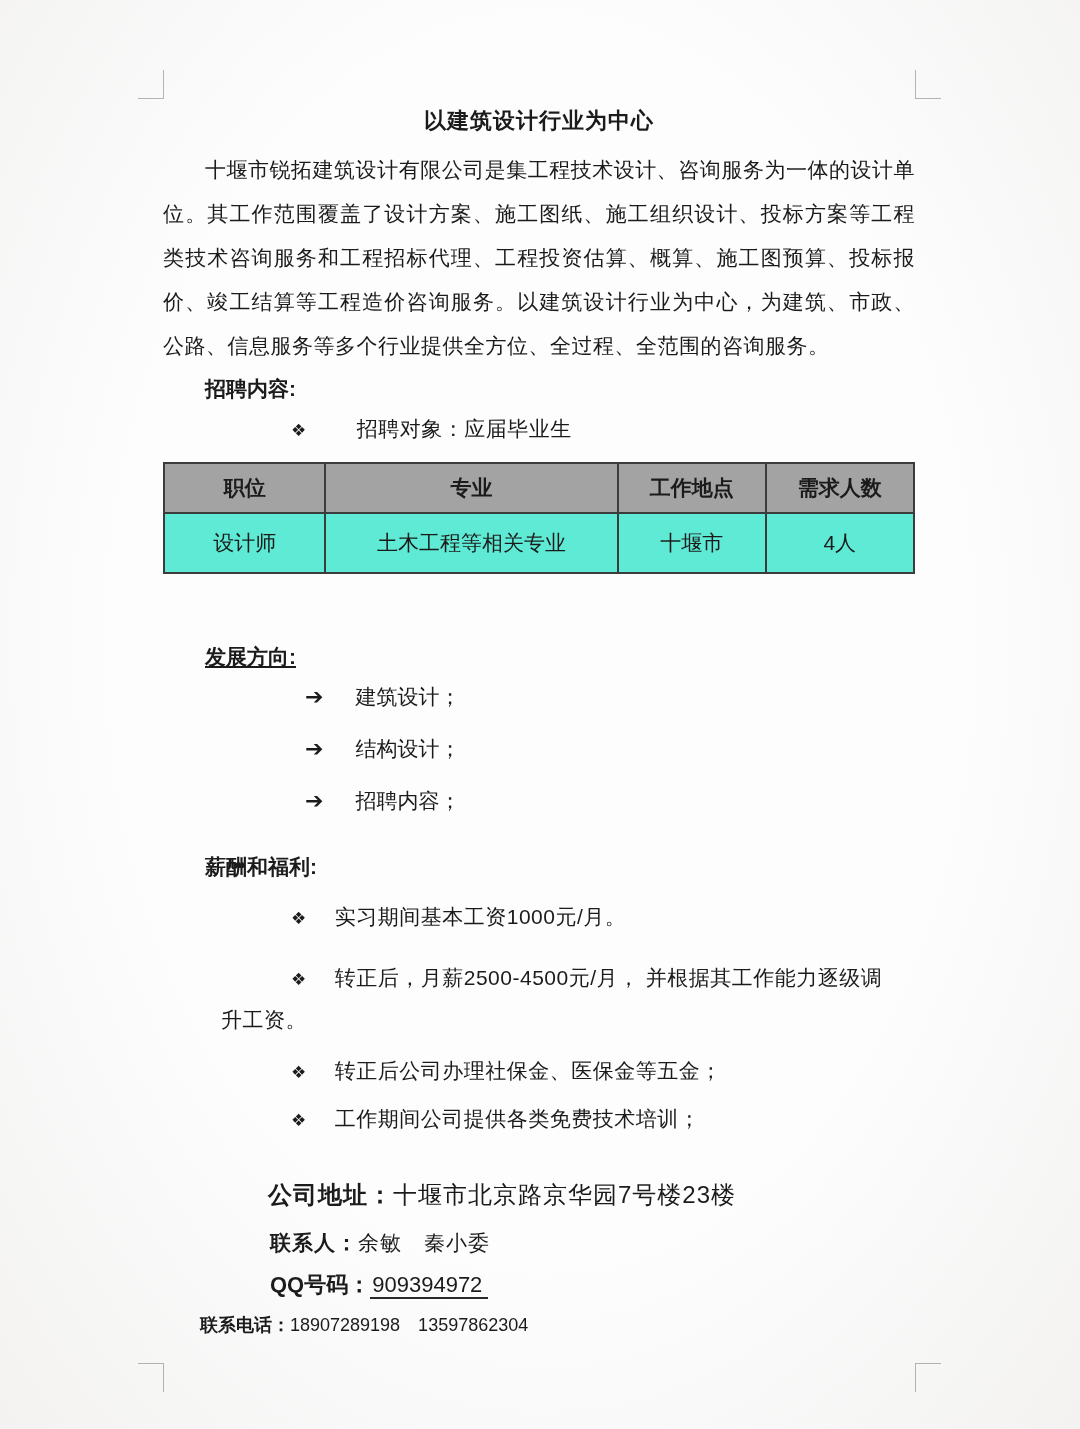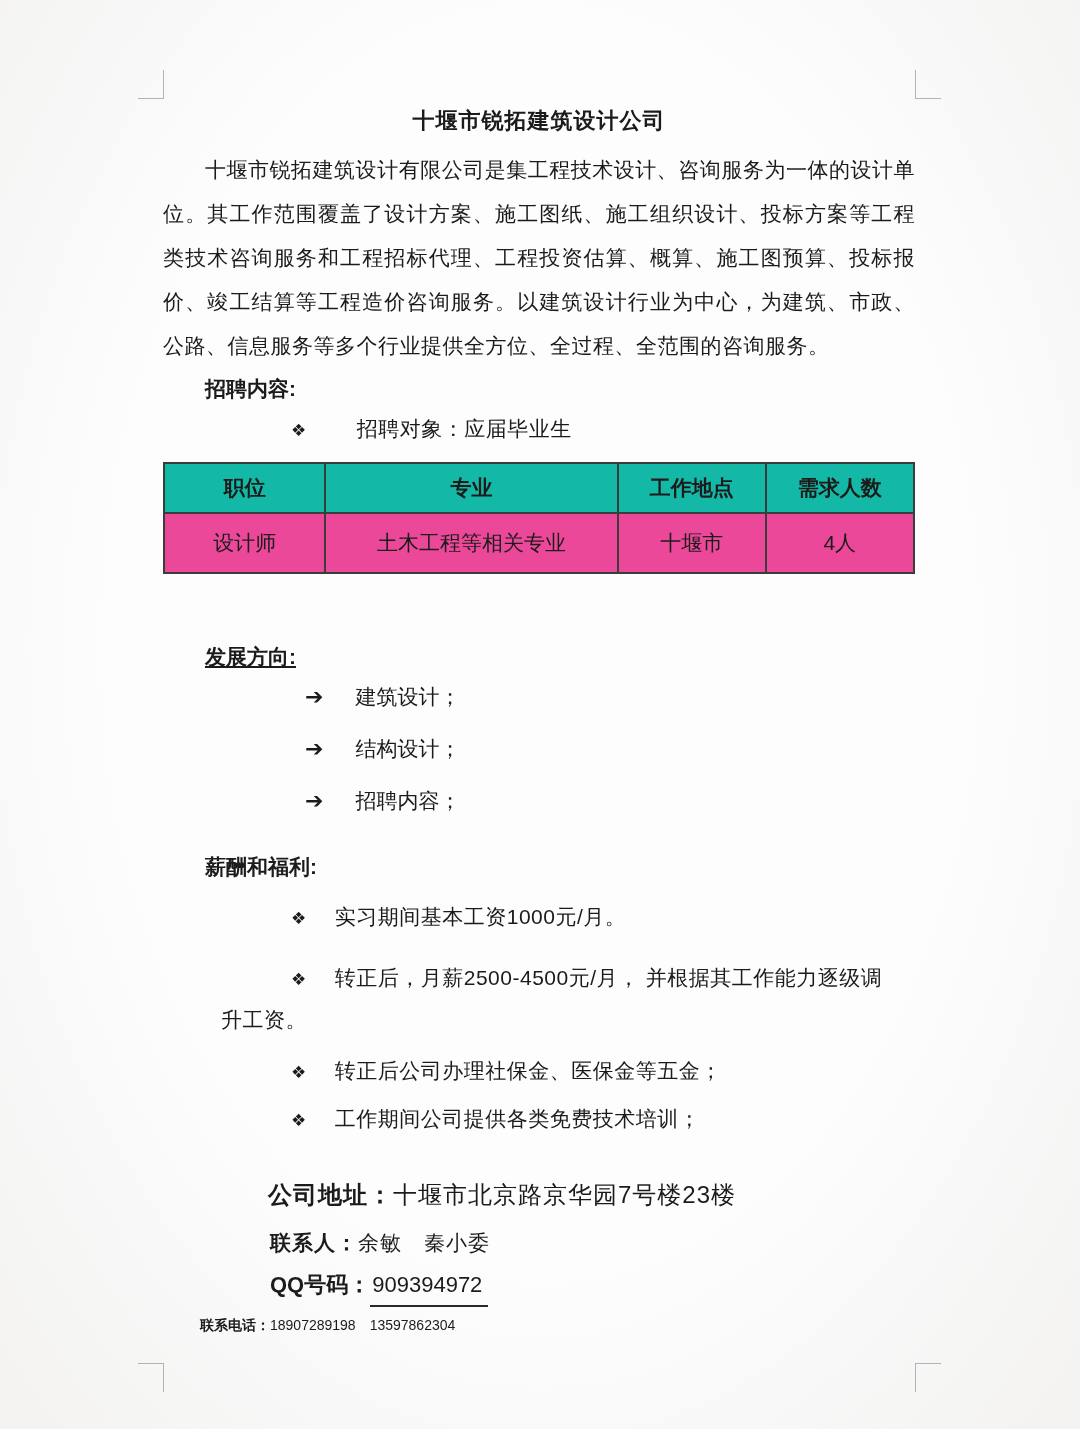--- a/index.html
+++ b/index.html
@@ -47,50 +47,50 @@
   .b3{margin-top:10px;line-height:30px;}
   .b4{margin-top:16px;line-height:30px;}
 
   table.positions{
     width:100%;margin-top:8px;border-collapse:collapse;
     font-size:21px;table-layout:fixed;
   }
   table.positions th,table.positions td{
     border:2px solid #3c3c3c;text-align:center;padding:0;
   }
-  table.positions th{height:48px;font-weight:bold;background:#14b8a6;}
-  table.positions td{height:58px;background:#ec4899;}
+  table.positions th{height:48px;font-weight:bold;background:#a3a3a3;}
+  table.positions td{height:58px;background:#5eead4;}
   col.c1{width:21.5%;}col.c2{width:39%;}col.c3{width:19.7%;}col.c4{width:19.8%;}
 
   .arrow-list{margin:10px 0 0 0;padding:0;list-style:none;}
   .arrow-list li{
     padding-left:42px;font-size:21px;line-height:30px;margin-bottom:22px;
   }
   .arrow-list .arrow{display:inline-block;margin-left:100px;font-weight:bold;font-size:22px;}
   .arrow-list .txt{margin-left:32px;}
 
   .contact{margin-top:42px;}
   .line-address{margin:0 0 0 105px;font-size:24px;line-height:34px;letter-spacing:1px;}
   .line-person{margin:16px 0 0 107px;font-size:21px;line-height:30px;letter-spacing:1px;}
   .line-qq{margin:12px 0 0 107px;font-size:22px;line-height:30px;}
-  .line-phone{margin:12px 0 0 37px;font-size:14px;line-height:26px;}
+  .line-phone{margin:12px 0 0 37px;font-size:18px;line-height:26px;}
   .lbl{font-weight:bold;}
-  .underlined{border-bottom:2px solid #2a2a2a;padding:0 6px 8px 2px;}
+  .underlined{border-bottom:2px solid #2a2a2a;padding:0 6px 0 2px;}
 </style>
 </head>
 <body>
 
 <div class="mark tl"></div>
 <div class="mark tr"></div>
 <div class="mark bl"></div>
 <div class="mark br"></div>
 
 <div class="content">
 
-  <h1 class="doc-title">十堰市锐拓建筑设计公司</h1>
+  <h1 class="doc-title">以建筑设计行业为中心</h1>
 
   <p class="intro">十堰市锐拓建筑设计有限公司是集工程技术设计、咨询服务为一体的设计单位。其工作范围覆盖了设计方案、施工图纸、施工组织设计、投标方案等工程类技术咨询服务和工程招标代理、工程投资估算、概算、施工图预算、投标报价、竣工结算等工程造价咨询服务。以建筑设计行业为中心，为建筑、市政、公路、信息服务等多个行业提供全方位、全过程、全范围的咨询服务。</p>
 
   <p class="section-heading h-recruit">招聘内容:</p>
 
   <p class="bullet-item target-line">
     <span class="bullet">❖</span><span class="txt">招聘对象：应届毕业生</span>
   </p>
 
   <table class="positions">

